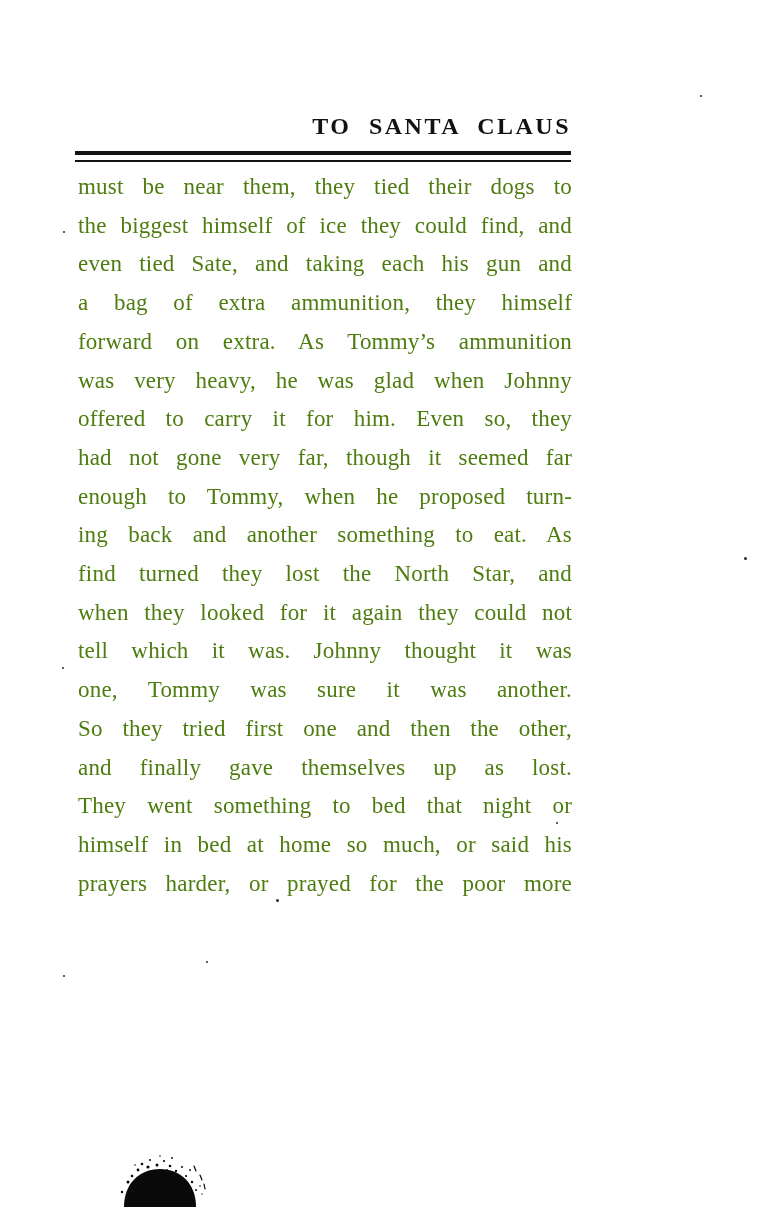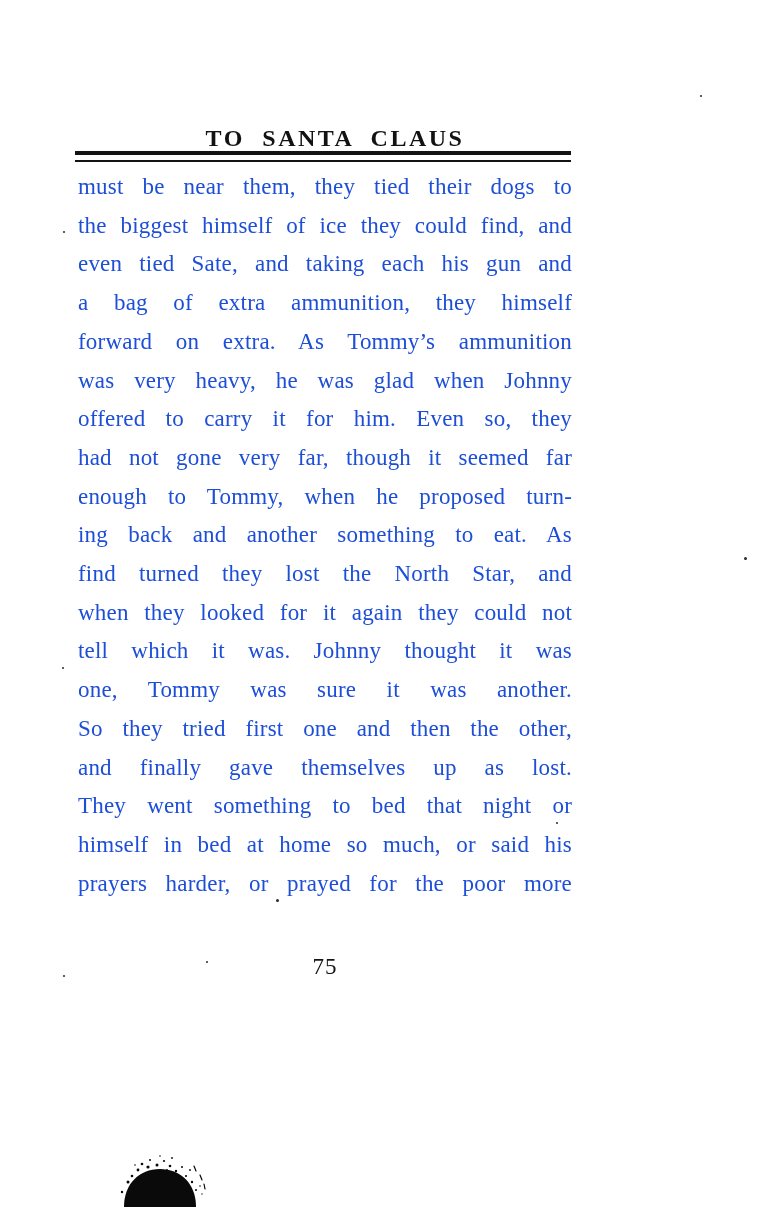--- a/index.html
+++ b/index.html
@@ -10,22 +10,22 @@
     background: #ffffff;
     font-family: "Liberation Serif", serif;
     color: #151515;
     overflow: hidden;
   }
   .title {
     position: absolute;
     left: 75px;
     top: 113px;
     width: 496px;
-    margin: 12px;
-    text-align: center;
+    margin: 0;
+    text-align: right;
     font-size: 24px;
     font-weight: 700;
     letter-spacing: 2.5px;
     word-spacing: 9px;
     color: #121212;
   }
   .double-rule {
     position: absolute;
     left: 75px;
     top: 151px;
@@ -40,21 +40,21 @@
     left: 78px;
     top: 168px;
     width: 494px;
   }
   .line {
     font-size: 23px;
     line-height: 38.7px;
     letter-spacing: 0.2px;
     text-align: justify;
     text-align-last: justify;
-    color: #1d4ed8;
+    color: #4d7c0f;
   }
   .folio {
     position: absolute;
     left: 78px;
     top: 950px;
     width: 494px;
     text-align: center;
     font-size: 23px;
     line-height: 34px;
     letter-spacing: 1px;
@@ -97,21 +97,20 @@
     <div class="line">when they looked for it again they could not</div>
     <div class="line">tell which it was. Johnny thought it was</div>
     <div class="line">one, Tommy was sure it was another.</div>
     <div class="line">So they tried first one and then the other,</div>
     <div class="line">and finally gave themselves up as lost.</div>
     <div class="line">They went something to bed that night or</div>
     <div class="line">himself in bed at home so much, or said his</div>
     <div class="line">prayers harder, or prayed for the poor more</div>
   </main>
 
-  <div class="folio">75</div>
 
   <div class="speck" style="left:700px; top:95px; width:2px; height:2px;"></div>
   <div class="speck" style="left:744px; top:557px; width:3px; height:3px;"></div>
   <div class="speck" style="left:63px; top:231px; width:2px; height:2px;"></div>
   <div class="speck" style="left:62px; top:667px; width:2px; height:2px;"></div>
   <div class="speck" style="left:556px; top:822px; width:2px; height:2px;"></div>
   <div class="speck" style="left:276px; top:899px; width:3px; height:3px;"></div>
   <div class="speck" style="left:206px; top:961px; width:2px; height:2px;"></div>
   <div class="speck" style="left:63px; top:975px; width:2px; height:2px;"></div>
 

